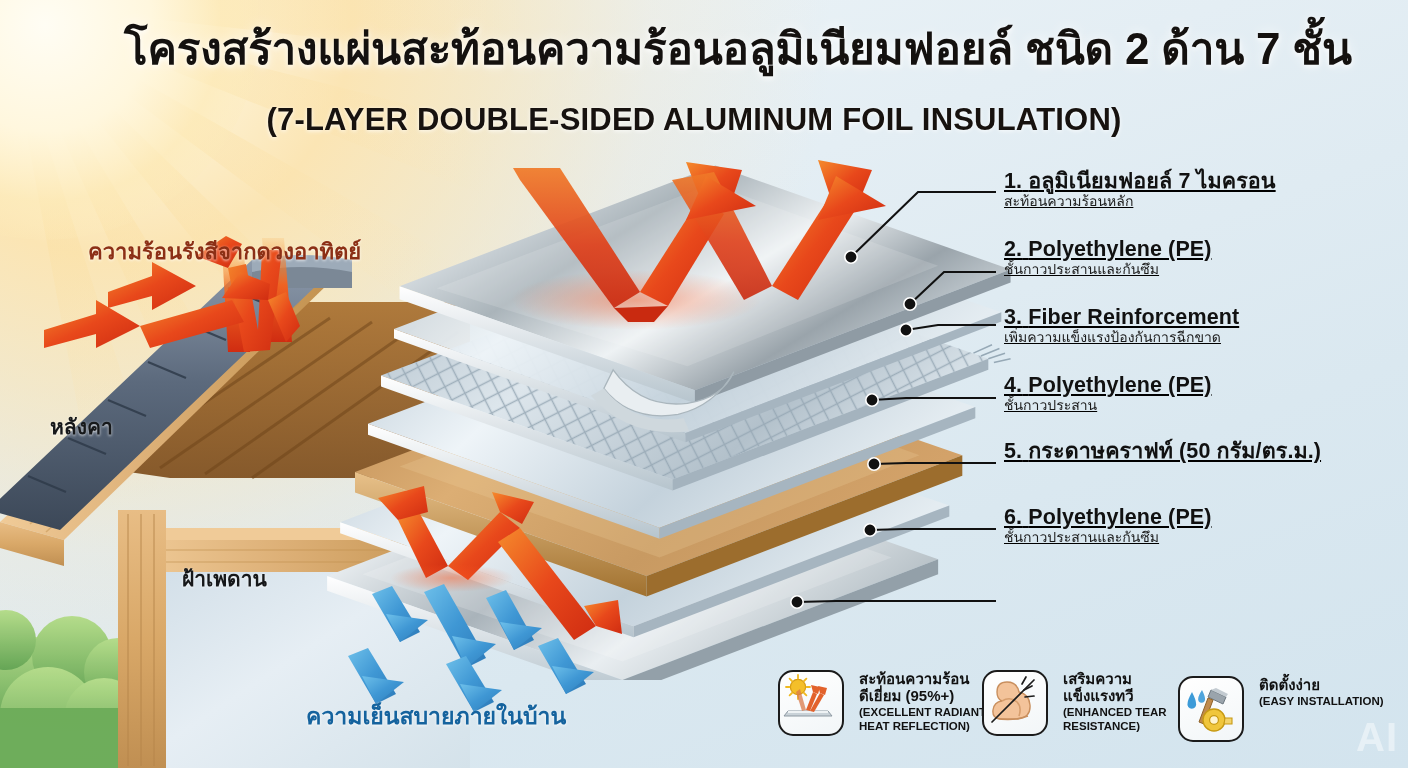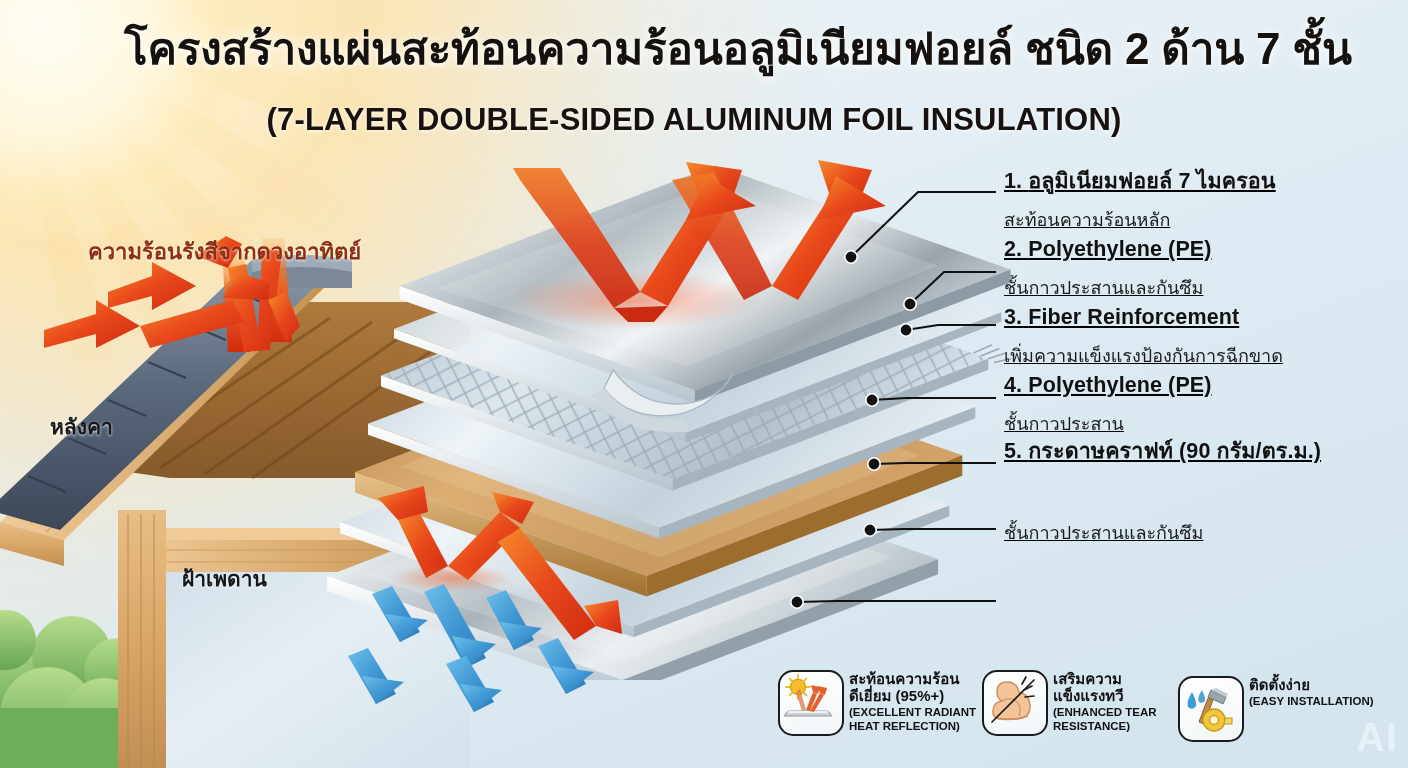--- a/index.html
+++ b/index.html
@@ -26,21 +26,21 @@
   
   .stack{position:absolute;left:100px;top:165px;width:960px;height:520px;}
 
   
   .arrows{position:absolute;inset:0;pointer-events:none;}
 
   
   .legend{position:absolute;left:1004px;top:170px;width:404px;}
   .legrow{position:absolute;left:0;text-decoration:underline;}
   .legtitle{font-weight:bold;font-size:21.5px;color:#111;line-height:1.07;letter-spacing:.1px;white-space:nowrap;}
-  .legsub{font-size:18px;color:#1a1a1a;line-height:1.12;margin-top:17px;white-space:nowrap;}
+  .legsub{font-size:14px;color:#1a1a1a;line-height:1.12;margin-top:1px;white-space:nowrap;}
 
   
   .leaders{position:absolute;inset:0;pointer-events:none;}
 
   
   .title{position:absolute;top:26px;left:0;width:1408px;text-align:center;
     font-size:44px;font-weight:bold;color:#14110f;letter-spacing:-0.2px;line-height:1.06;
     text-shadow:0 2px 5px rgba(255,255,255,.85),0 0 14px rgba(255,255,255,.75);padding-left:34px;}
   .subtitle{position:absolute;top:102px;left:0;width:1388px;text-align:center;
     font-size:31px;font-weight:bold;color:#17120f;letter-spacing:.2px;
@@ -51,21 +51,21 @@
      text-shadow:0 1px 3px rgba(255,255,255,.8);margin-top:34px;}
   .lbl-roof{left:50px;top:410px;font-size:21px;color:#16181a;
      text-shadow:0 1px 3px rgba(255,255,255,.85);}
   .lbl-ceil{left:182px;top:562px;font-size:21px;color:#16181a;
      text-shadow:0 1px 3px rgba(255,255,255,.85);text-align:right;}
   .lbl-cool{left:306px;top:698px;font-size:23px;color:#15639e;
      text-shadow:0 1px 3px rgba(255,255,255,.9);}
 
   
   .badges{position:absolute;left:778px;top:666px;width:630px;height:100px;}
-  .badge{position:absolute;display:flex;align-items:flex-start;gap:5px;}
+  .badge{position:absolute;display:flex;align-items:flex-start;gap:15px;}
   .bicon{width:62px;height:62px;border:2.6px solid #1b1b1b;border-radius:15px;
     background:linear-gradient(160deg,#ffffff,#f2f6f8);position:relative;flex:0 0 auto;overflow:hidden;}
   .btxt{padding-top:1px;}
   .bth{font-size:15px;font-weight:bold;color:#111;line-height:1.12;white-space:nowrap;}
   .ben{font-size:11.5px;font-weight:bold;color:#111;line-height:1.14;margin-top:1px;white-space:nowrap;}
   .wm{position:absolute;right:10px;bottom:8px;font-size:40px;font-weight:bold;
       color:rgba(255,255,255,.45);letter-spacing:1px;}
 </style>
 </head>
 <body>
@@ -405,20 +405,21 @@
       <circle cx="797" cy="602" r="6.2"></circle>
     </g>
   </svg>
 
   <div class="title">โครงสร้างแผ่นสะท้อนความร้อนอลูมิเนียมฟอยล์ ชนิด 2 ด้าน 7 ชั้น</div>
   <div class="subtitle">(7-LAYER DOUBLE-SIDED ALUMINUM FOIL INSULATION)</div>
 
   <div class="lbl lbl-sun">ความร้อนรังสีจากดวงอาทิตย์</div>
   <div class="lbl lbl-roof">หลังคา</div>
   <div class="lbl lbl-ceil">ฝ้าเพดาน</div>
+  <div class="lbl lbl-cool">ความเย็นสบายภายในบ้าน</div>
 
   <div class="legend">
     <div class="legrow" style="top:0px">
       <div class="legtitle"><span>1.</span>
         <span>อลูมิเนียมฟอยล์ 7 ไมครอน</span></div>
       <div class="legsub">สะท้อนความร้อนหลัก</div>
     </div>
     <div class="legrow" style="top:68px">
       <div class="legtitle"><span>2.</span>
         <span>Polyethylene (PE)</span></div>
@@ -429,23 +430,25 @@
         <span>Fiber Reinforcement</span></div>
       <div class="legsub">เพิ่มความแข็งแรงป้องกันการฉีกขาด</div>
     </div>
     <div class="legrow" style="top:204px">
       <div class="legtitle"><span>4.</span>
         <span>Polyethylene (PE)</span></div>
       <div class="legsub">ชั้นกาวประสาน</div>
     </div>
     <div class="legrow" style="top:270px">
       <div class="legtitle"><span>5.</span>
-        <span>กระดาษคราฟท์ (90 กรัม/ตร.ม.)</span></div>
+        <span>กระดาษคราฟท์ (50 กรัม/ตร.ม.)</span></div>
     </div>
     <div class="legrow" style="top:336px">
+      <div class="legtitle"><span>6.</span>
+        <span>Polyethylene (PE)</span></div>
       <div class="legsub">ชั้นกาวประสานและกันซึม</div>
     </div>
     <div class="legrow" style="top:404px">
     </div>
   </div>
 
   <div class="badges">
 
     <div class="badge" style="left:0px;top:4px">
       <div class="bicon">

